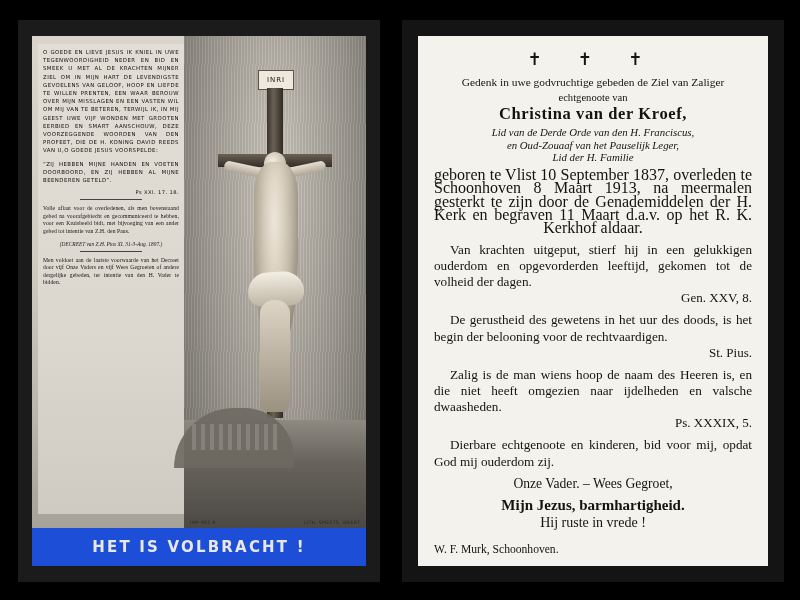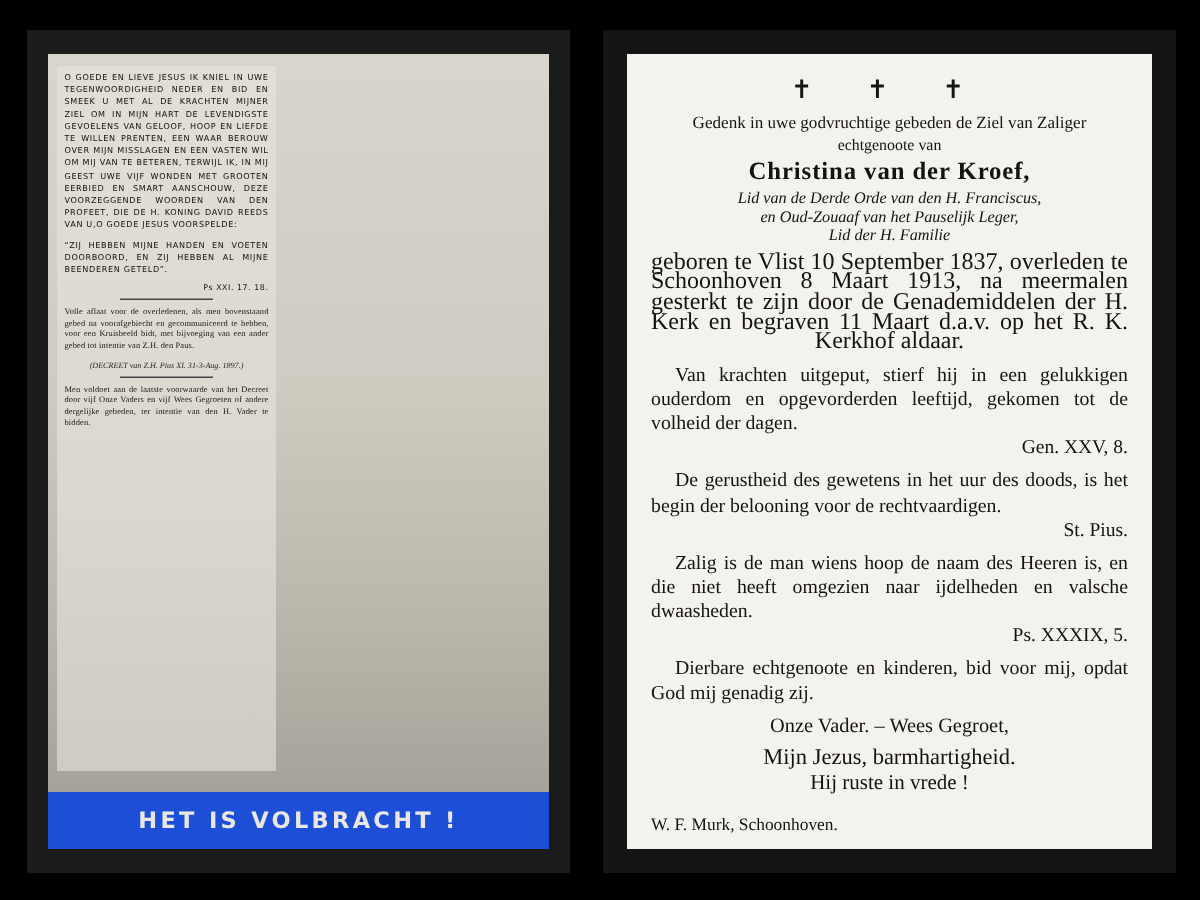--- a/index.html
+++ b/index.html
@@ -307,21 +307,21 @@
     margin: 0;
   }
   .invocation {
     text-align: center;
     font-size: 13.6px;
     margin: 6px 0 0 0;
   }
   .ejac {
     text-align: center;
     font-size: 15px;
-    font-weight: normal;
+    font-weight: bold;
     margin: 5px 0 0 0;
   }
   .indulgence {
     text-align: right;
     font-size: 10.4px;
     margin: 0;
   }
   .rest {
     text-align: center;
     font-size: 14px;
@@ -347,20 +347,38 @@
           <p>O GOEDE EN LIEVE JESUS IK KNIEL IN UWE TEGENWOORDIGHEID NEDER EN BID EN SMEEK U MET AL DE KRACHTEN MIJNER ZIEL OM IN MIJN HART DE LEVENDIGSTE GEVOELENS VAN GELOOF, HOOP EN LIEFDE TE WILLEN PRENTEN, EEN WAAR BEROUW OVER MIJN MISSLAGEN EN EEN VASTEN WIL OM MIJ VAN TE BETEREN, TERWIJL IK, IN MIJ GEEST UWE VIJF WONDEN MET GROOTEN EERBIED EN SMART AANSCHOUW, DEZE VOORZEGGENDE WOORDEN VAN DEN PROFEET, DIE DE H. KONING DAVID REEDS VAN U,O GOEDE JESUS VOORSPELDE:</p>
           <p>“ZIJ HEBBEN MIJNE HANDEN EN VOETEN DOORBOORD, EN ZIJ HEBBEN AL MIJNE BEENDEREN GETELD”.</p>
           <div class="scripture-ref">Ps XXI. 17. 18.</div>
           <div class="rule"></div>
           <p class="small-mixed">Volle aflaat voor de overledenen, als men bovenstaand gebed na voorafgebiecht en gecommuniceerd te hebben, voor een Kruisbeeld bidt, met bijvoeging van een ander gebed tot intentie van Z.H. den Paus.</p>
           <div class="sig">(DECREET van Z.H. Pius XI. 31-3-Aug. 1897.)</div>
           <div class="rule"></div>
           <p class="small-mixed">Men voldoet aan de laatste voorwaarde van het Decreet door vijf Onze Vaders en vijf Wees Gegroeten of andere dergelijke gebeden, ter intentie van den H. Vader te bidden.</p>
         </div>
 
+        <div class="scene">
+          <div class="sky-streaks"></div>
+          <div class="inri">INRI</div>
+          <div class="cross-vert"></div>
+          <div class="cross-horz"></div>
+          <div class="arm-l"></div>
+          <div class="arm-r"></div>
+          <div class="head-fig"></div>
+          <div class="body-fig"></div>
+          <div class="loincloth"></div>
+          <div class="legs"></div>
+          <div class="ground">
+            <div class="hill"></div>
+            <div class="town"></div>
+          </div>
+          <div class="credit-left">IMP 962 R</div>
+          <div class="credit-right">LITH. SMEETS, WEERT</div>
+        </div>
       </div>
 
       <div class="banner">HET IS VOLBRACHT !</div>
     </div>
   </div>
 
   <div class="right-card">
     <div class="right-inner">
 
       <div class="crosses">✝ ✝ ✝</div>
@@ -377,21 +395,21 @@
 
       <p class="body-par">Van krachten uitgeput, stierf hij in een gelukkigen ouderdom en opgevorderden leeftijd, gekomen tot de volheid der dagen.</p>
       <p class="ref">Gen. XXV, 8.</p>
 
       <p class="body-par">De gerustheid des gewetens in het uur des doods, is het begin der belooning voor de rechtvaardigen.</p>
       <p class="ref">St. Pius.</p>
 
       <p class="body-par">Zalig is de man wiens hoop de naam des Heeren is, en die niet heeft omgezien naar ijdelheden en valsche dwaasheden.</p>
       <p class="ref">Ps. XXXIX, 5.</p>
 
-      <p class="body-par">Dierbare echtgenoote en kinderen, bid voor mij, opdat God mij genadig zij.</p>
+      <p class="body-par">Dierbare echtgenoote en kinderen, bid voor mij, opdat God mij ouderdom zij.</p>
 
       <p class="invocation">Onze Vader. – Wees Gegroet,</p>
       <p class="ejac">Mijn Jezus, barmhartigheid.</p>
       <p class="rest">Hij ruste in vrede !</p>
       <p class="printer">W. F. Murk, Schoonhoven.</p>
     </div>
   </div>
 
 </div>
 

